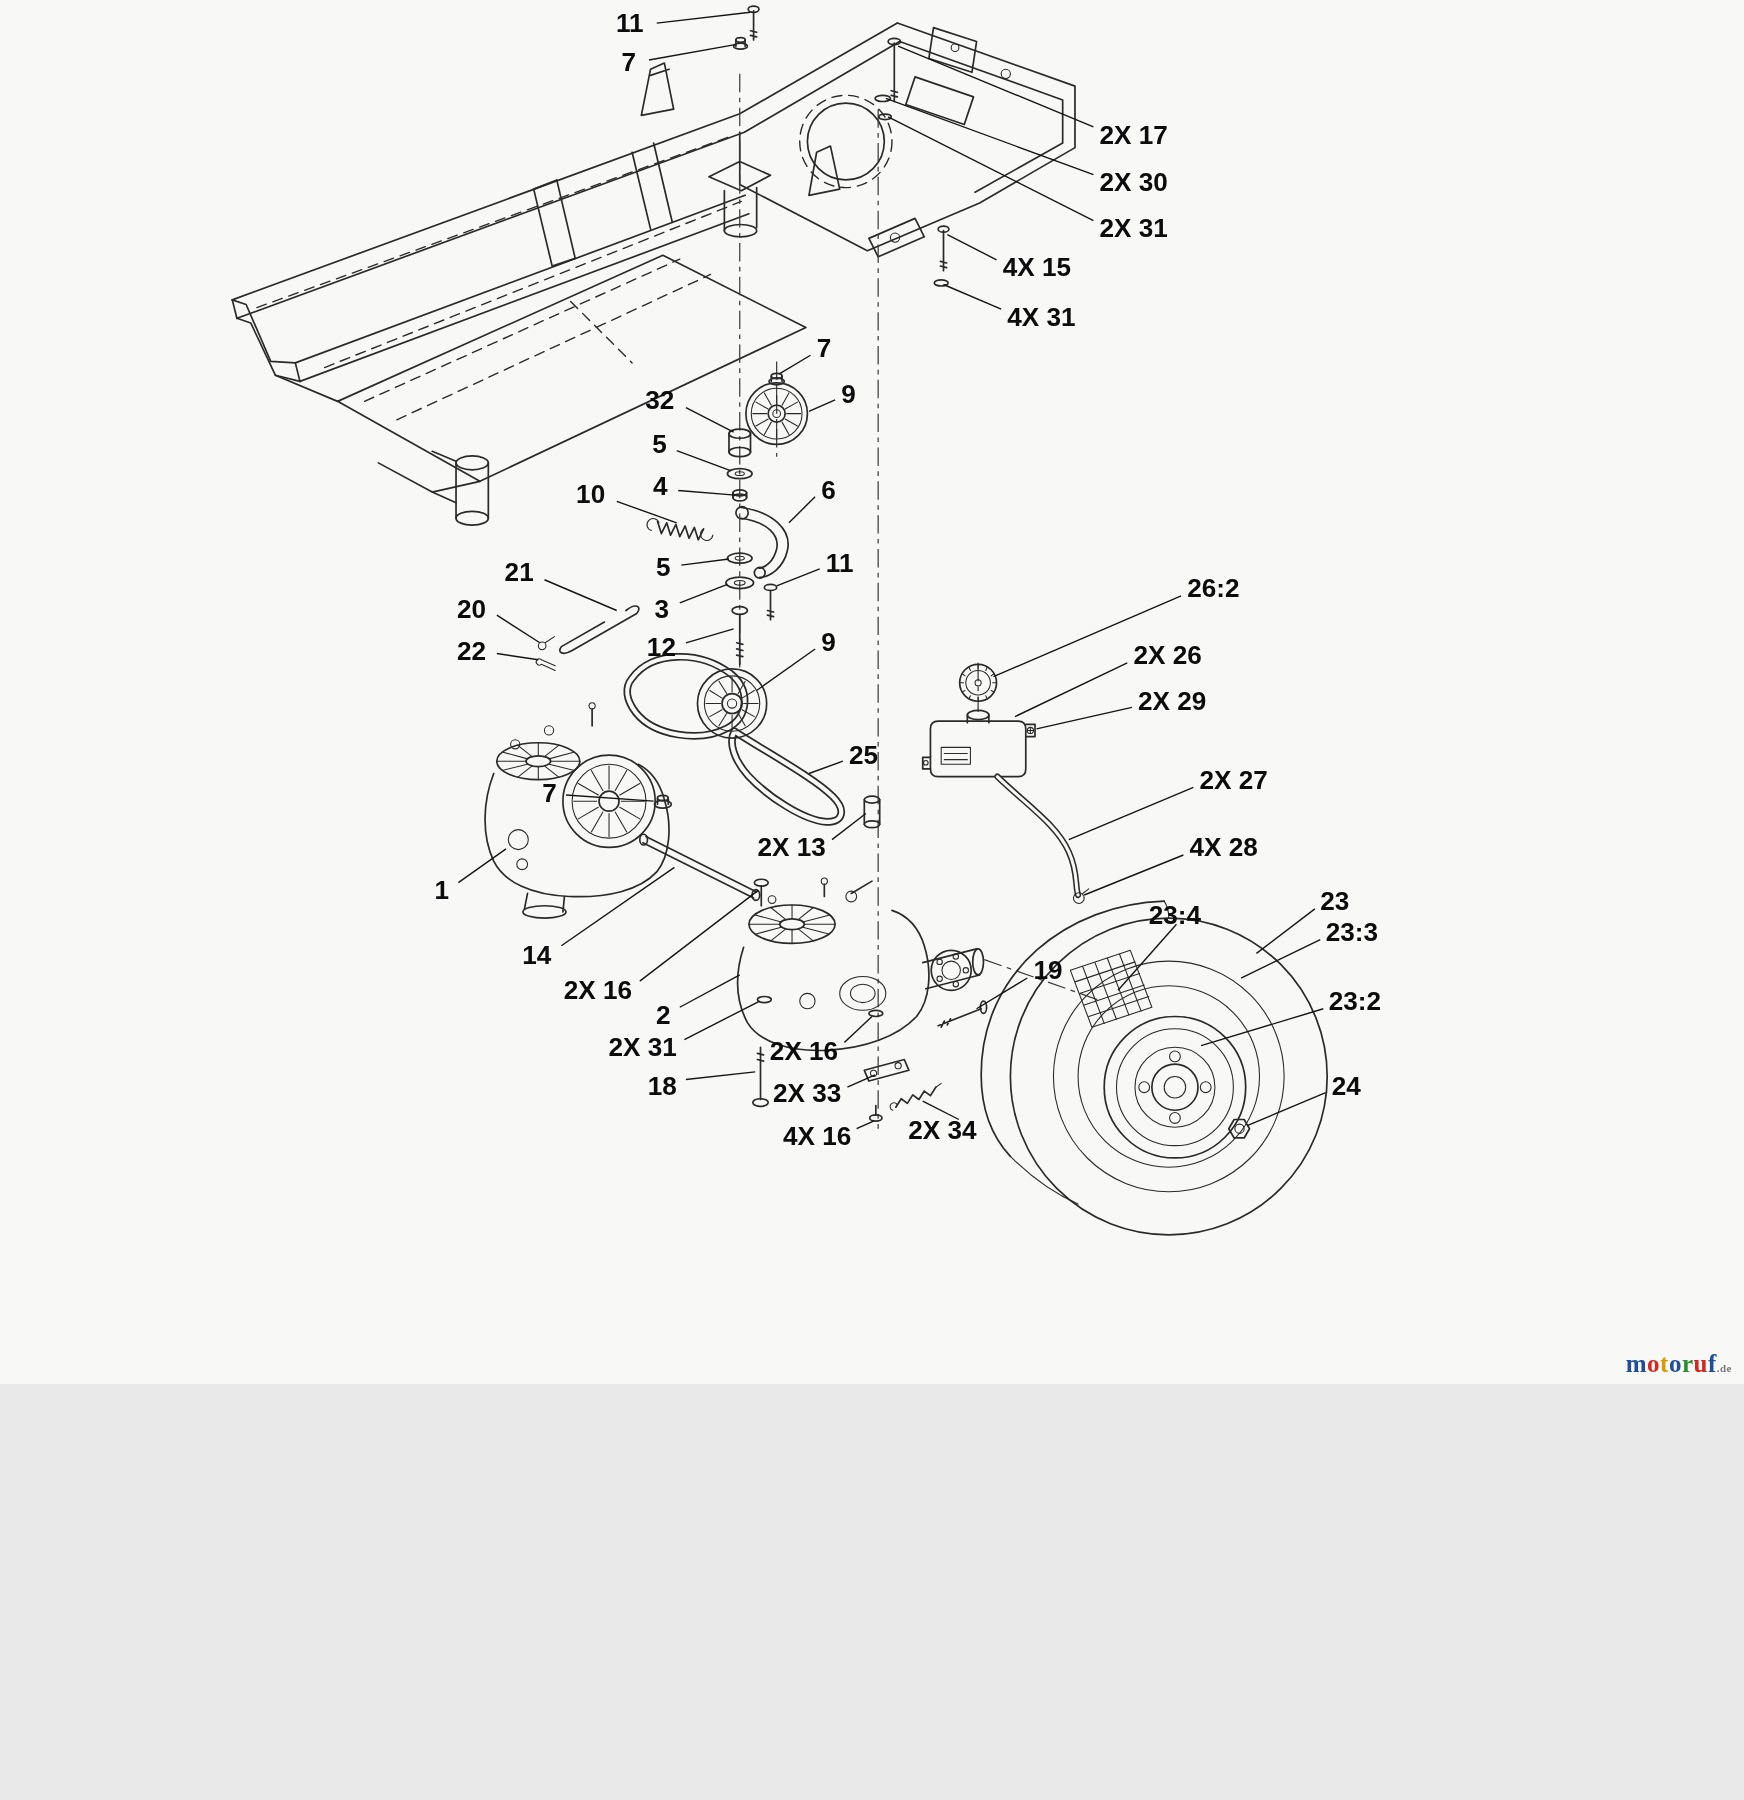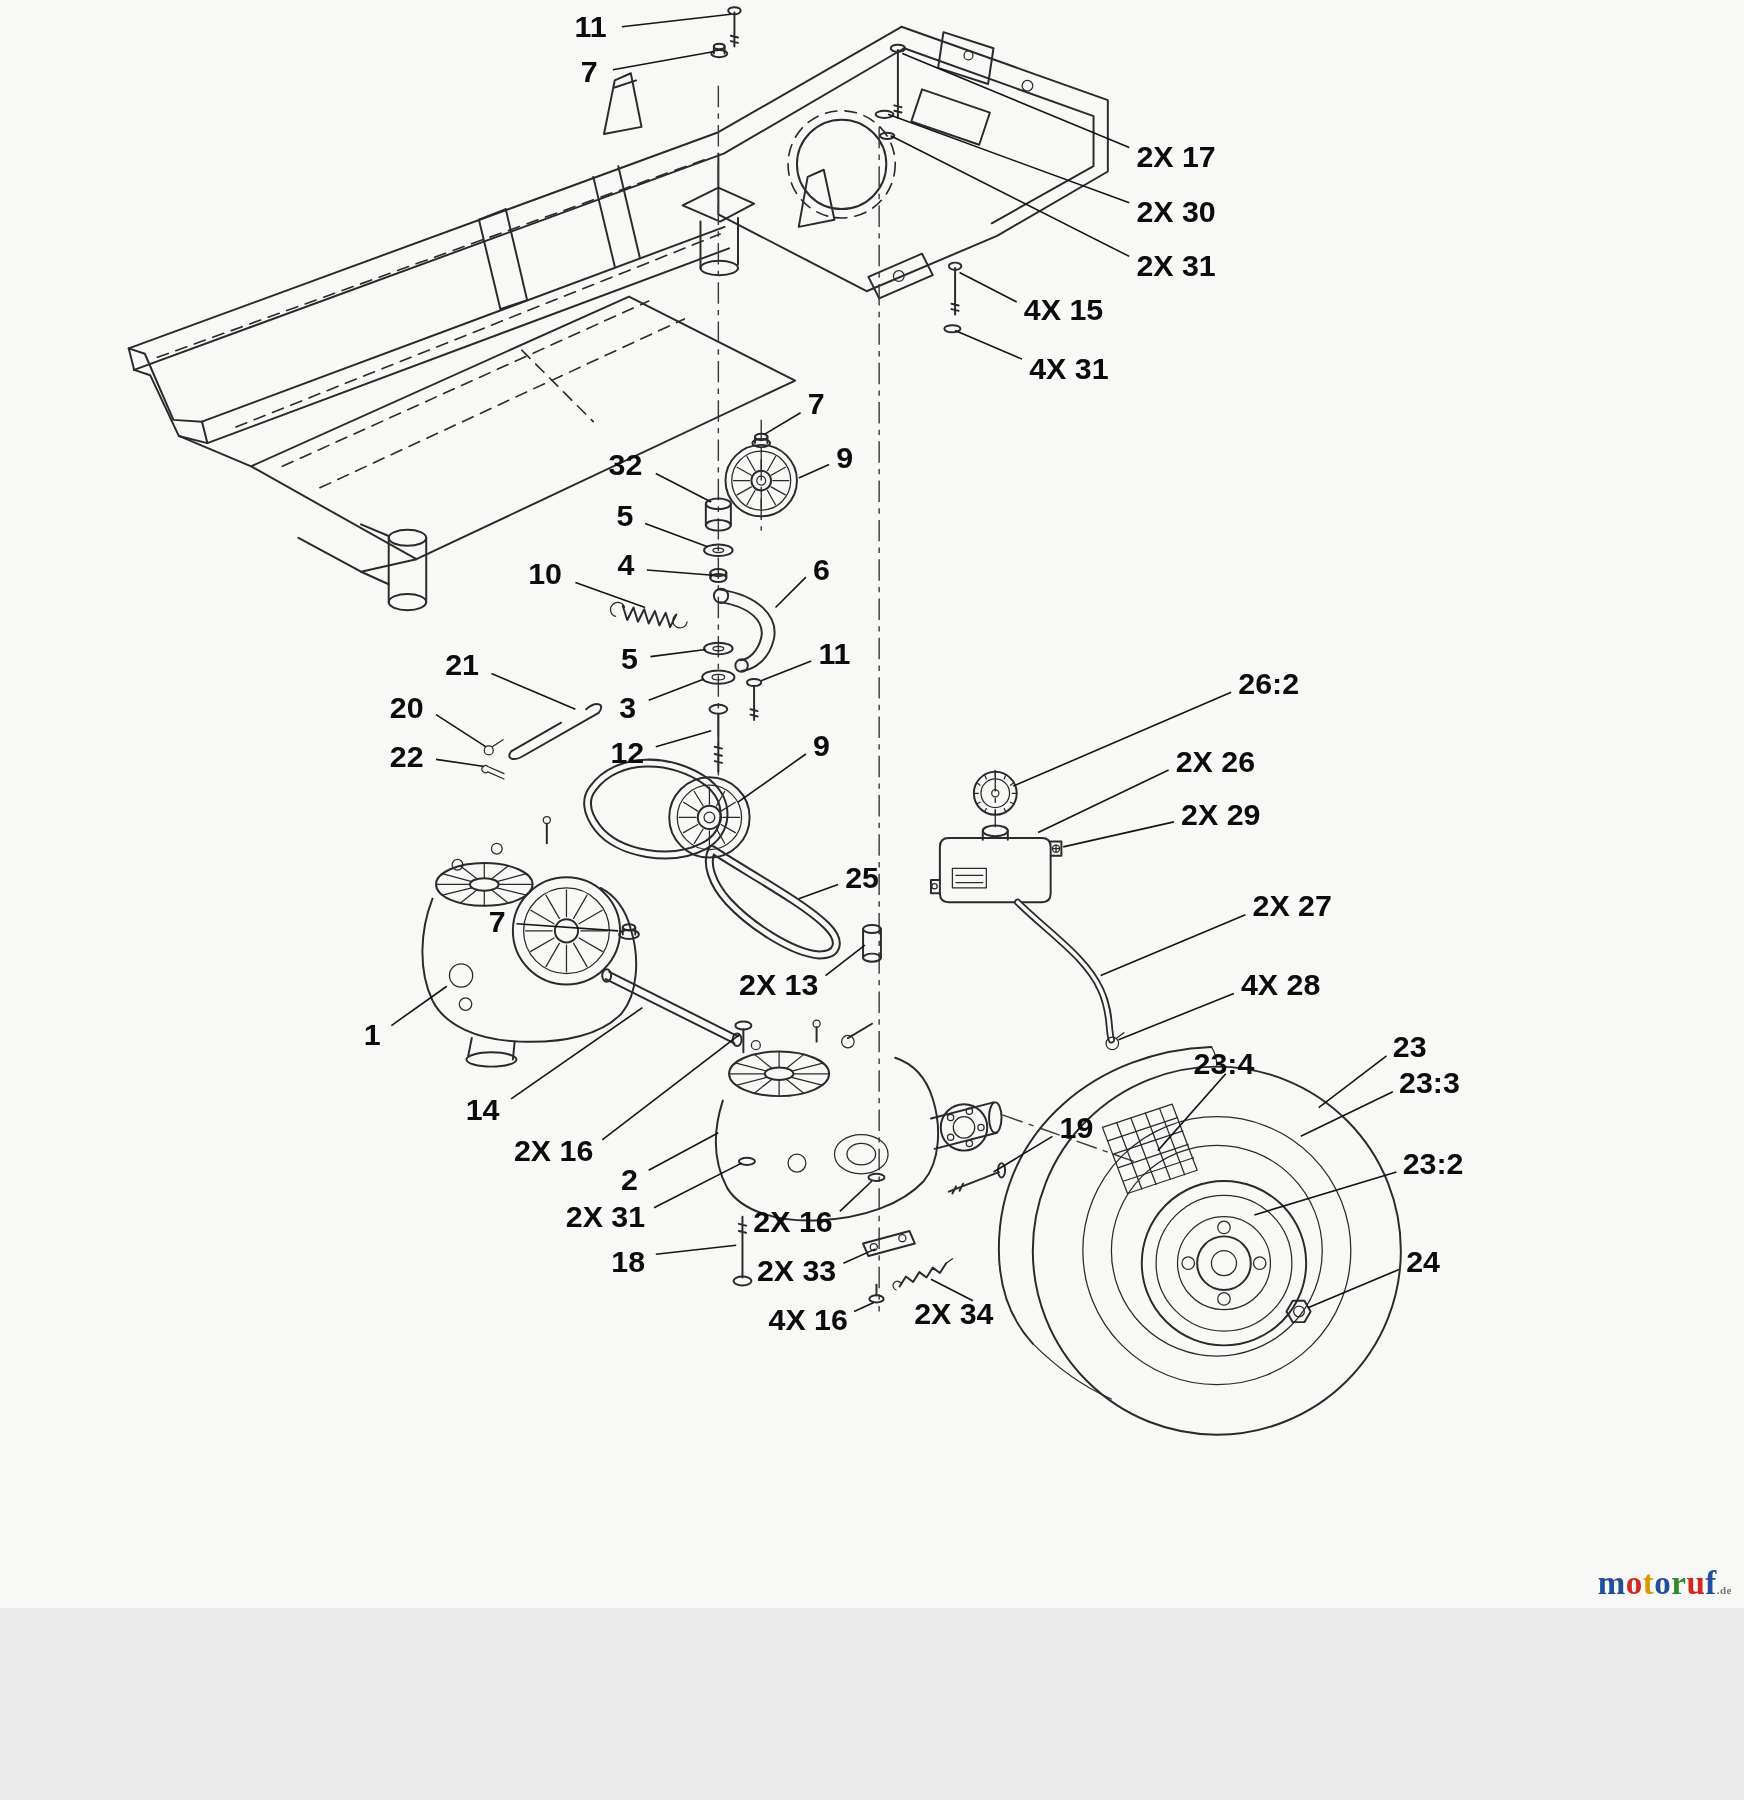--- a/index.html
+++ b/index.html
@@ -1,31 +1,31 @@
 <!DOCTYPE html>
 <html><head>
 <meta charset="utf-8">
 <style>
   *{margin:0;padding:0;box-sizing:border-box}
   html,body{width:1744px;height:1800px}
   body{background:#e9e9e9;font-family:"Liberation Sans",sans-serif}
-  .stage{position:relative;width:1744px;height:1608px;background:#f8f8f6;overflow:hidden}
+  .stage{position:relative;width:1744px;height:1384px;background:#f8f8f6;overflow:hidden}
   svg.diagram{position:absolute;left:0;top:0;width:100%;height:100%}
   .ln{fill:none;stroke:#2a2a2a;stroke-width:2.2;stroke-linecap:round;stroke-linejoin:round}
   .thin{stroke-width:1.4}
   .dash{stroke-dasharray:13 9;stroke-width:1.8}
   .cdash{fill:none;stroke:#3a3a3a;stroke-width:1.6;stroke-dasharray:24 7 6 7}
   .belt{fill:none;stroke:#2a2a2a;stroke-width:10;stroke-linejoin:round}
   .beltw{fill:none;stroke:#f8f8f6;stroke-width:5.5;stroke-linejoin:round}
   .tube{fill:none;stroke:#2a2a2a;stroke-width:8;stroke-linecap:round}
   .tubew{fill:none;stroke:#f8f8f6;stroke-width:4;stroke-linecap:round}
   .leader{stroke:#151515;stroke-width:1.8}
   text.callout{font-family:"Liberation Sans",sans-serif;font-weight:bold;font-size:34px;fill:#0c0c0c;dominant-baseline:central}
   .logo{position:absolute;right:12px;bottom:6px;font-family:"Liberation Serif",serif;font-weight:700;letter-spacing:.5px;white-space:nowrap}
-  .logo-word{font-size:33px}
+  .logo-word{font-size:25px}
   .logo-de{font-size:11px}
 </style>
 </head>
 <body>
 
 <div class="stage">
   <svg class="diagram" viewBox="0 0 1744 1800">
 
     <g>
       <path class="ln" d="M 40 390 L 700 148 L 905 30"></path>

